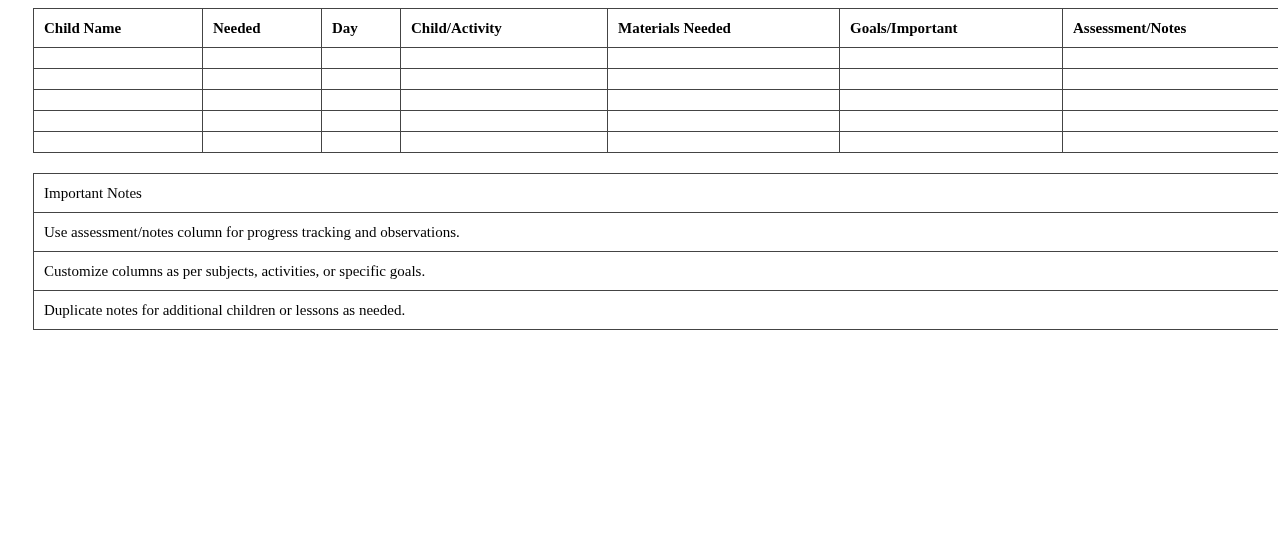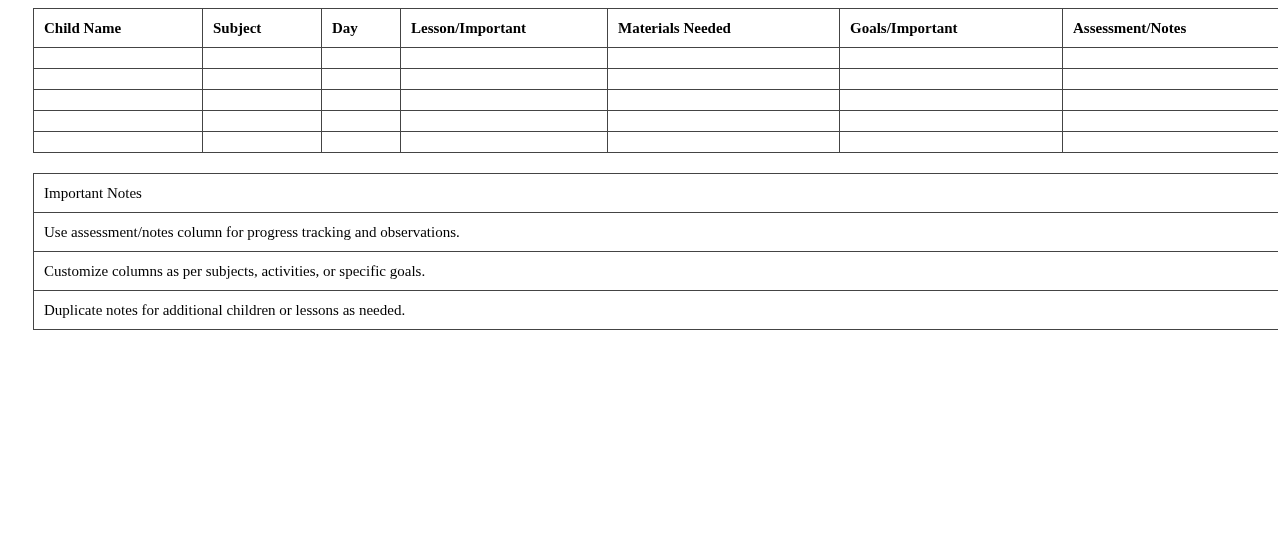--- a/index.html
+++ b/index.html
@@ -23,23 +23,23 @@
       <col style="width:119px">
       <col style="width:79px">
       <col style="width:207px">
       <col style="width:232px">
       <col style="width:223px">
       <col style="width:233px">
   </colgroup>
   <thead>
     <tr>
       <th>Child Name</th>
-      <th>Subject</th>
+      <th>Needed</th>
       <th>Day</th>
-      <th>Lesson/Important</th>
+      <th>Child/Activity</th>
       <th>Materials Needed</th>
       <th>Goals/Important</th>
       <th>Assessment/Notes</th>
     </tr>
   </thead>
   <tbody>
     <tr>
       <td></td>
       <td></td>
       <td></td>

